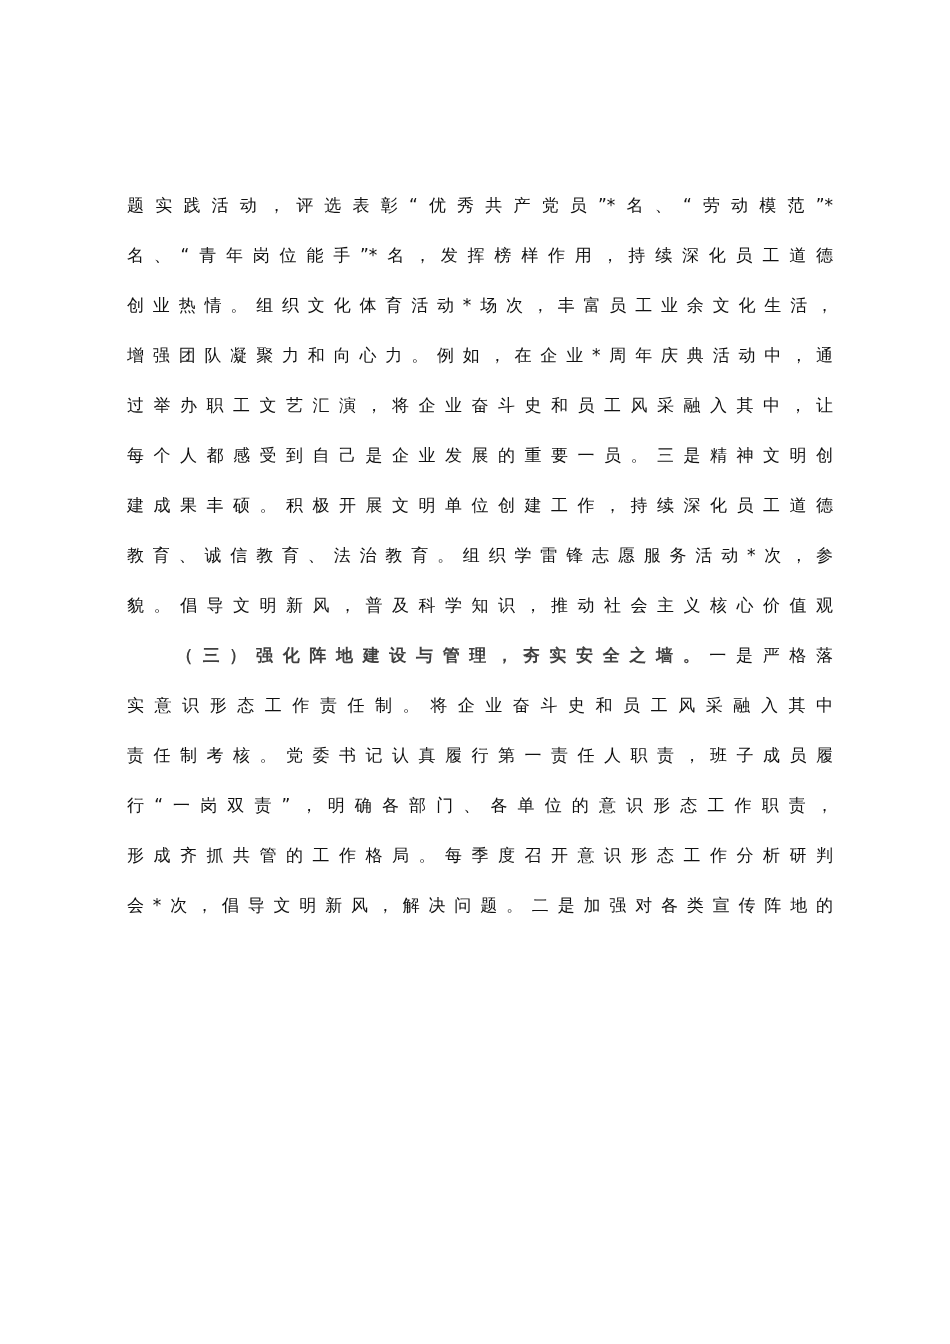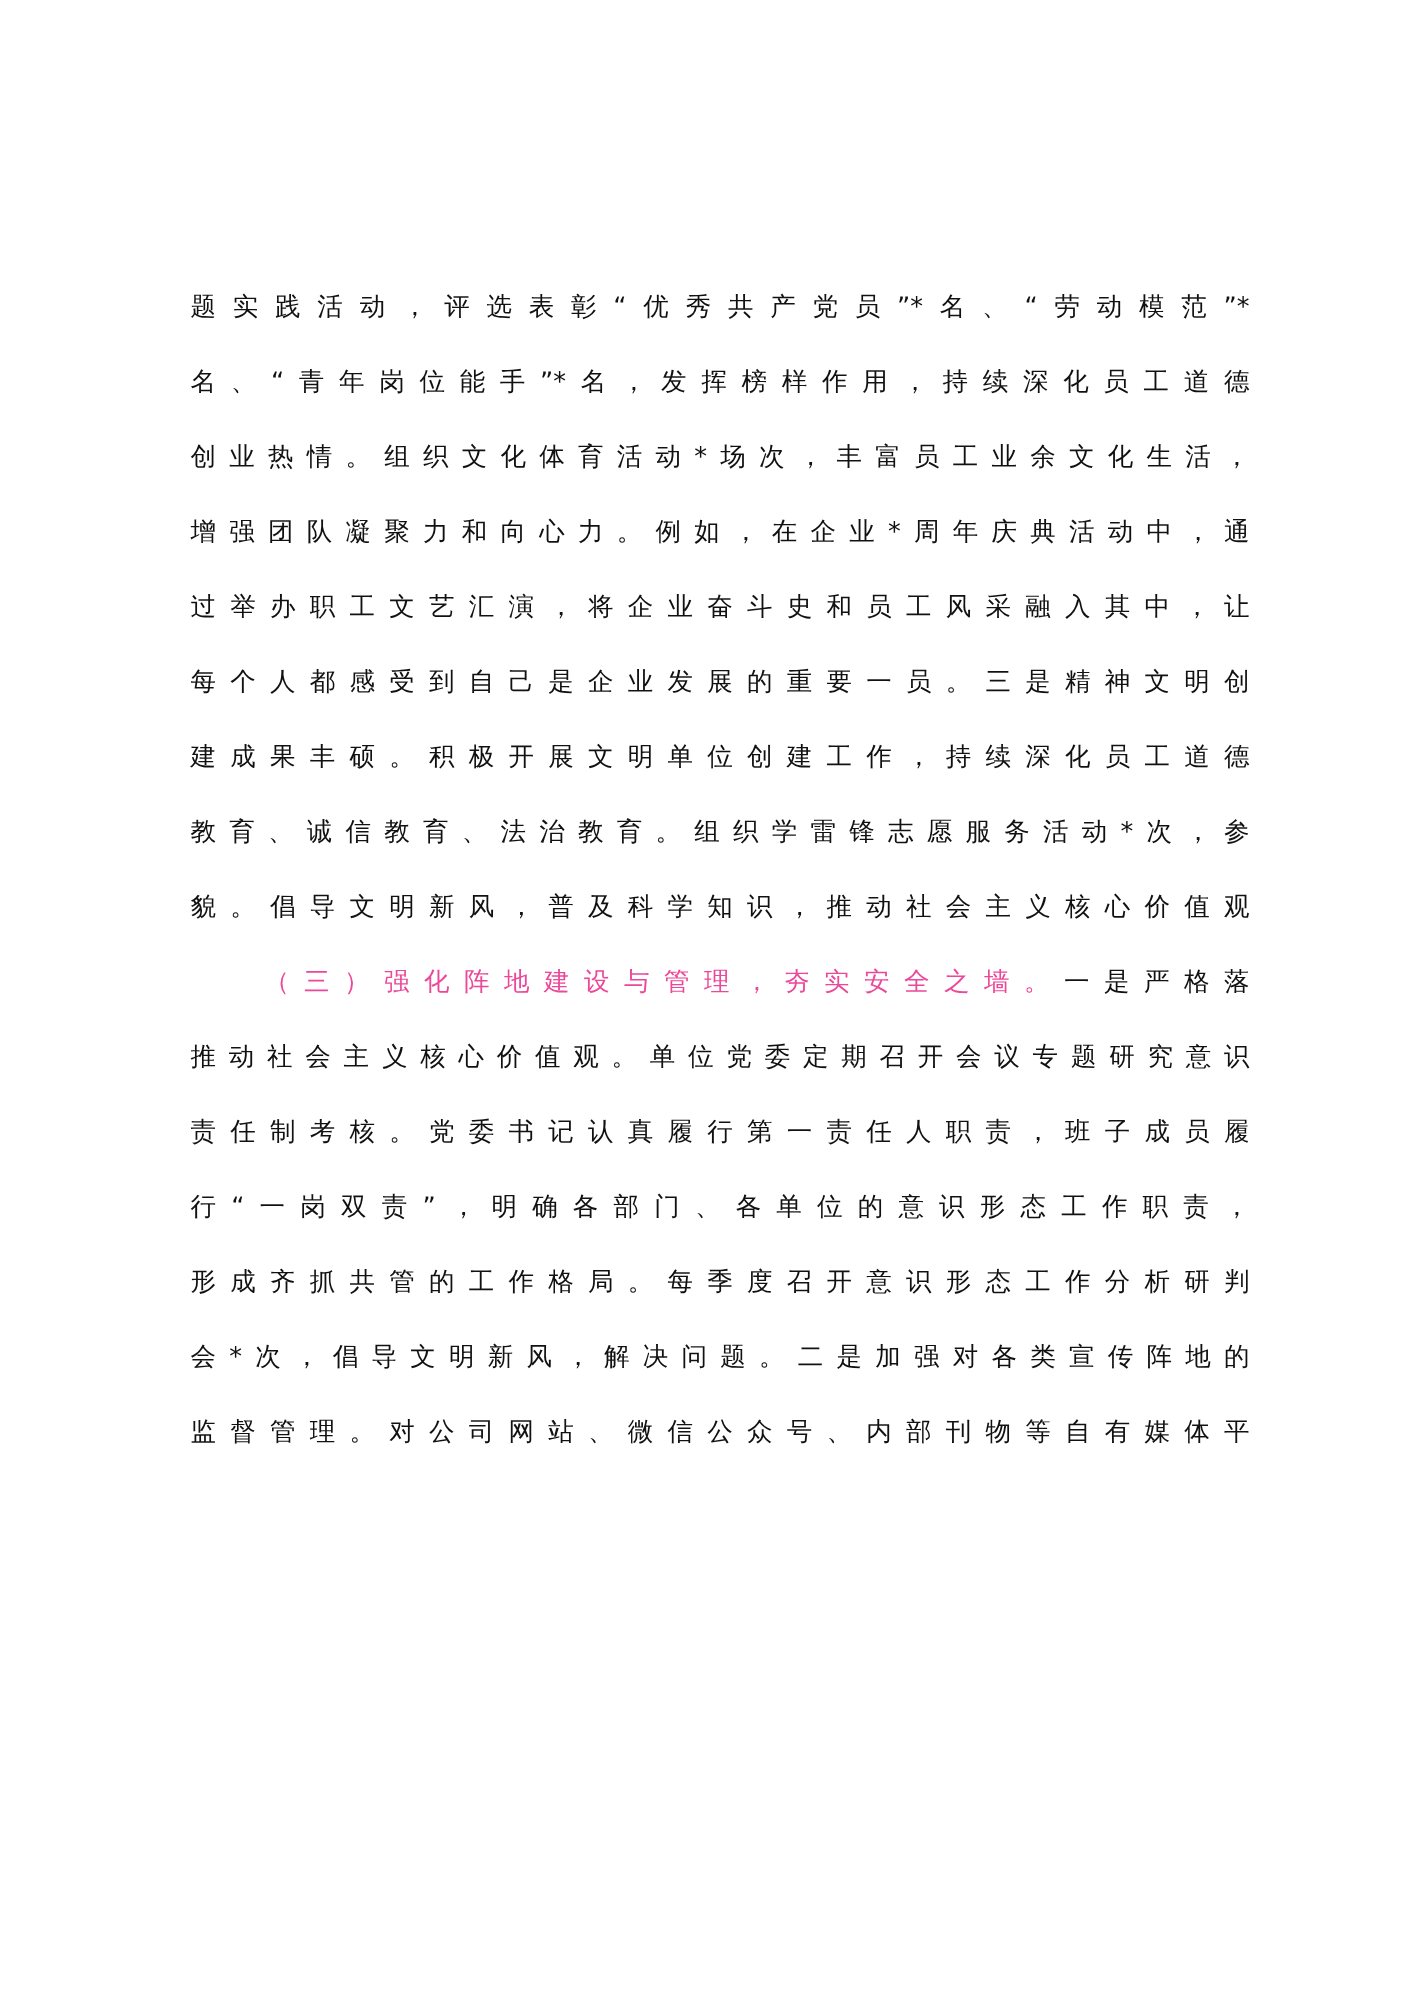--- a/index.html
+++ b/index.html
@@ -30,42 +30,41 @@
       text-align-last: justify;
       letter-spacing: 0px;
     }
     .line.last {
       text-align-last: left;
     }
     .line.indent {
       padding-left: 49px;
     }
     .heading {
-      font-weight: normal;
-      color: #ec4899;
+      font-weight: bold;
+      color: #404040;
     }
   </style>
 </head>
 <body>
 
 <div class="page">
   <div>
     <div class="line">题实践活动，评选表彰“优秀共产党员”*名、“劳动模范”*</div>
     <div class="line">名、“青年岗位能手”*名，发挥榜样作用，持续深化员工道德</div>
     <div class="line">创业热情。组织文化体育活动*场次，丰富员工业余文化生活，</div>
     <div class="line">增强团队凝聚力和向心力。例如，在企业*周年庆典活动中，通</div>
     <div class="line">过举办职工文艺汇演，将企业奋斗史和员工风采融入其中，让</div>
     <div class="line">每个人都感受到自己是企业发展的重要一员。三是精神文明创</div>
     <div class="line">建成果丰硕。积极开展文明单位创建工作，持续深化员工道德</div>
     <div class="line">教育、诚信教育、法治教育。组织学雷锋志愿服务活动*次，参</div>
     <div class="line">貌。倡导文明新风，普及科学知识，推动社会主义核心价值观</div>
   </div>
 
   <div>
     <div class="line indent"><span class="heading">（三）强化阵地建设与管理，夯实安全之墙。</span><span>一是严格落</span></div>
-    <div class="line">推动社会主义核心价值观。单位党委定期召开会议专题研究意识</div>
+    <div class="line">实意识形态工作责任制。将企业奋斗史和员工风采融入其中</div>
     <div class="line">责任制考核。党委书记认真履行第一责任人职责，班子成员履</div>
     <div class="line">行“一岗双责”，明确各部门、各单位的意识形态工作职责，</div>
     <div class="line">形成齐抓共管的工作格局。每季度召开意识形态工作分析研判</div>
     <div class="line">会*次，倡导文明新风，解决问题。二是加强对各类宣传阵地的</div>
-    <div class="line">监督管理。对公司网站、微信公众号、内部刊物等自有媒体平</div>
   </div>
 </div>
 
 </body></html>

